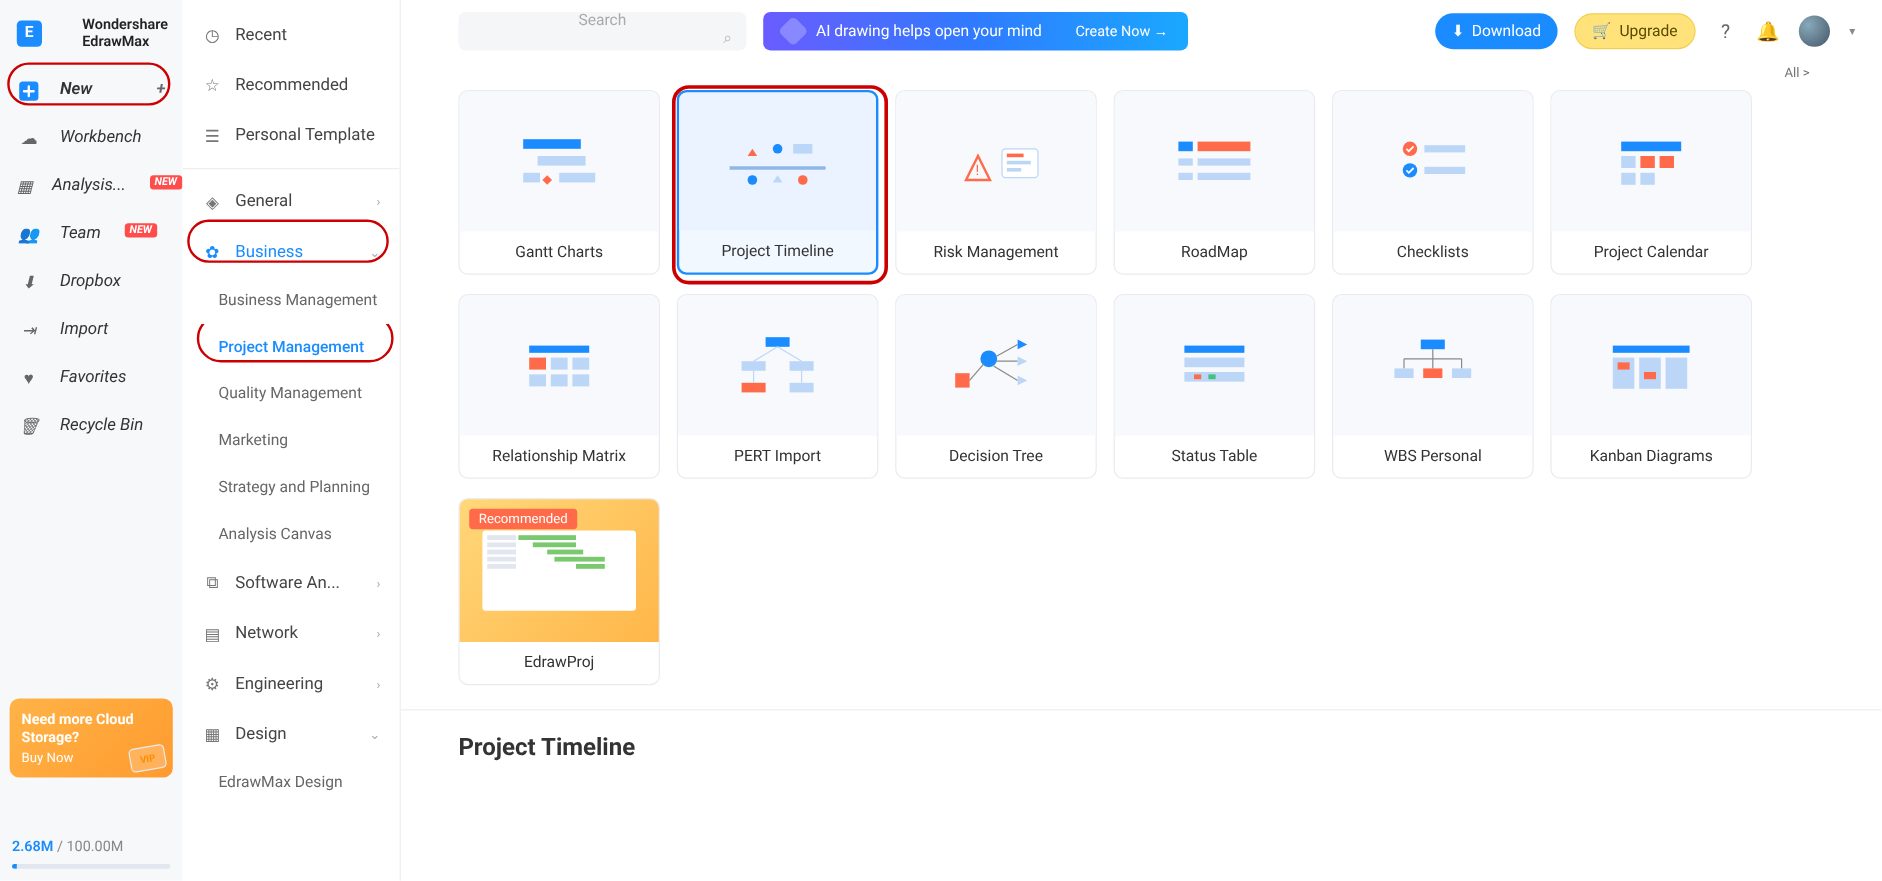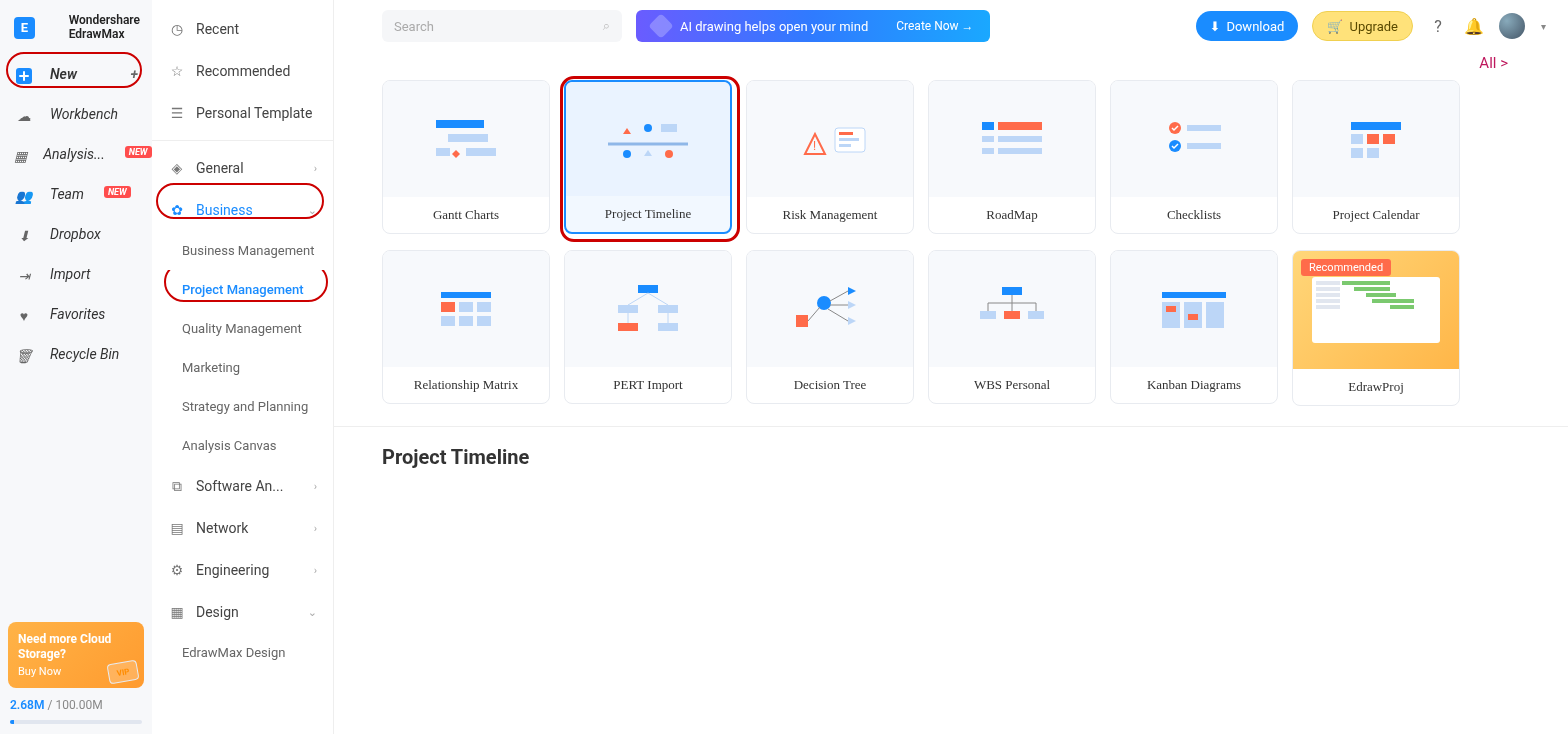--- a/index.html
+++ b/index.html
@@ -16,61 +16,61 @@
 .nav-item .nav-icon { width: 20px; height: 20px; display:flex; align-items:center; justify-content:center; color:#666; }
 .nav-item .plus-right { margin-left:auto; color:#666; }
 .badge-new { background:#ff4d4d; color:#fff; font-size:9px; font-weight:700; padding:1px 4px; border-radius:3px; margin-left:4px; }
 .red-circle { position:absolute; border:2px solid #c00; border-radius:50%/45%; pointer-events:none; }
 .red-circle.n1 { left:6px; top:-4px; width:136px; height:36px; border-radius:18px; }
 
 .storage-promo { margin: auto 8px 6px 8px; background: linear-gradient(135deg,#ffb347,#ff9b2f); border-radius:8px; padding:10px; color:#fff; font-size:11px; position:relative; overflow:hidden; }
 .storage-promo .title { font-weight:700; font-size:12px; line-height:1.2; }
 .storage-promo .buy { margin-top:4px; font-size:11px; }
 .storage-promo .card { position:absolute; right:6px; bottom:6px; width:30px; height:20px; background:#fff3; border-radius:4px; display:flex; align-items:center; justify-content:center; font-size:8px; color:#ff8c00; font-weight:700; transform:rotate(-10deg); }
-.storage-meter { padding: 4px 10px 4px 10px; font-size:12px; color:#888; }
+.storage-meter { padding: 4px 10px 4px 10px; font-size:12px; color:#888;margin-top:40px; }
 .storage-meter .used { color:#1a8cff; font-weight:600; }
 .storage-bar { height:4px; background:#e1e6ef; border-radius:2px; margin:4px 10px 10px 10px; overflow:hidden; }
 .storage-bar .fill { height:100%; width:3%; background:#1a8cff; }
 
 
 .panel { width: 182px; border-right: 1px solid #eee; background:#fff; overflow-y:auto; padding-top:8px; position:relative; }
 .panel-item { display:flex; align-items:center; gap:10px; padding: 12px 16px; font-size:14px; color:#444; cursor:pointer; position:relative; }
 .panel-item .p-icon { width:18px; height:18px; display:flex; align-items:center; justify-content:center; color:#777; }
 .panel-item .chev { margin-left:auto; color:#aaa; font-size:11px; }
 .panel-item.active { color:#1a8cff; }
 .sub-item { padding: 12px 16px 12px 30px; font-size:13px; color:#666; cursor:pointer; white-space:nowrap; overflow:hidden; position:relative; }
 .sub-item.active { color:#1a8cff; font-weight:500; }
 .red-circle.n2 { left:4px; top:-6px; width:168px; height:36px; border-radius:18px; }
 .red-circle.n3 { left:12px; top:-8px; width:164px; height:40px; border-radius:20px; }
 .spacer { height:1px; background:#eee; margin:6px 0; }
 
 
 .main { flex:1; background:#fff; display:flex; flex-direction:column; overflow-y:auto; }
 .topbar { display:flex; align-items:center; gap:14px; padding:10px 22px 8px 48px; }
-.search-box { width:240px; height:32px; background:#f5f6f8; border-radius:6px; display:flex; align-items:center; padding:0 12px; color:#aaa; font-size:13px; }
+.search-box { width:240px; height:32px; background:#f5f6f8; border-radius:6px; display:flex; align-items:center; padding:0 12px; color:#aaa; font-size:13px;flex-direction:column; }
 .search-box .mag { margin-left:auto; color:#bbb; }
 .ai-banner { height:32px; border-radius:6px; background:linear-gradient(90deg,#6a5cff,#2f7bff,#1aa8ff); color:#fff; display:flex; align-items:center; padding:0 16px; font-size:13px; gap:10px; }
 .ai-banner .ai-icon { width:18px; height:18px; background:rgba(255,255,255,.25); border-radius:4px; transform:rotate(45deg); }
 .ai-banner .create { margin-left:18px; font-size:12px; }
 .topbar-spacer { flex:1; }
 .btn { height:30px; border-radius:15px; padding:0 14px; font-size:13px; display:flex; align-items:center; gap:6px; cursor:pointer; border:none; }
 .btn.download { background:#1a8cff; color:#fff; }
 .btn.upgrade { background:#ffe27a; color:#5a4a00; border:1px solid #f0d050; }
 .top-icon { width:22px; height:22px; display:flex; align-items:center; justify-content:center; color:#666; cursor:pointer; }
 .avatar { width:26px; height:26px; border-radius:50%; background: radial-gradient(circle at 30% 30%, #8ab, #456); cursor:pointer; }
 .avatar-caret { color:#888; font-size:10px; margin-left:2px; cursor:pointer; }
 
-.all-link { text-align:right; padding:4px 60px 2px 0; font-size:15px; color:#be185d; cursor:pointer; }
+.all-link { text-align:right; padding:4px 60px 2px 0; font-size:11px; color:#737373; cursor:pointer; }
 
 .grid { display:grid; grid-template-columns: repeat(6, 168px); gap:16px 14px; padding: 6px 48px 10px 48px; }
 .card { height:154px; border:1px solid #e8ebf0; border-radius:8px; display:flex; flex-direction:column; align-items:center; cursor:pointer; background:#fff; position:relative; }
 .card.selected { border:2px solid #1a8cff; background:#f2f8ff; }
 .card .thumb { flex:1; width:100%; display:flex; align-items:center; justify-content:center; background:#f7f9fc; border-radius:7px 7px 0 0; }
 .card.selected .thumb { background:#eaf3ff; }
-.card .caption { padding:10px 6px; font-size:13px; color:#333; text-align:center;font-family:Liberation Serif, serif; }
+.card .caption { padding:10px 6px; font-size:13px; color:#333; text-align:center; }
 .red-circle.n4 { left:-6px; top:-6px; width:180px; height:166px; border-radius:14px; border-width:3px; }
 
 .card.proj { height:156px; }
 .card.proj .thumb { background: linear-gradient(135deg,#ffd77a,#ffb648); position:relative; padding:10px; }
 .rec-badge { position:absolute; top:8px; left:8px; background:#ff6b4a; color:#fff; font-size:11px; padding:2px 8px; border-radius:3px; }
 .proj-preview { width:88%; height:68%; background:#fff; border-radius:3px; padding:4px; display:flex; flex-direction:column; gap:2px; }
 .proj-preview .row { height:4px; display:flex; gap:2px; }
 .proj-preview .cell { background:#e1e6ef; height:100%; }
 
 .section-title { font-size:20px; font-weight:700; padding:18px 48px 10px 48px; border-top:1px solid #eee; margin-top:10px; }
@@ -360,20 +360,32 @@
               <line x1="40" y1="24" x2="58" y2="24" stroke="#888"></line>
               <line x1="38" y1="28" x2="58" y2="40" stroke="#888"></line>
               <polygon points="58,6 66,10 58,14" fill="#1a8cff"></polygon>
               <polygon points="58,20 66,24 58,28" fill="#bcd6f7"></polygon>
               <polygon points="58,36 66,40 58,44" fill="#bcd6f7"></polygon>
             </svg>
         </div>
         <div class="caption">Decision Tree</div>
       </div>
 
+      <div class="card">
+        <div class="thumb">
+          <svg width="70" height="50">
+              <rect x="10" y="8" width="50" height="6" fill="#1a8cff"></rect>
+              <rect x="10" y="18" width="50" height="8" fill="#bcd6f7"></rect>
+              <rect x="10" y="30" width="50" height="8" fill="#bcd6f7"></rect>
+              <rect x="18" y="32" width="6" height="4" fill="#ff6b4a"></rect>
+              <rect x="30" y="32" width="6" height="4" fill="#46c07a"></rect>
+            </svg>
+        </div>
+        <div class="caption">Status Table</div>
+      </div>
 
       <div class="card">
         <div class="thumb">
           <svg width="80" height="56">
               <rect x="30" y="6" width="20" height="8" fill="#1a8cff"></rect>
               <line x1="40" y1="14" x2="40" y2="22" stroke="#888"></line>
               <line x1="16" y1="22" x2="64" y2="22" stroke="#888"></line>
               <line x1="16" y1="22" x2="16" y2="30" stroke="#888"></line>
               <line x1="40" y1="22" x2="40" y2="30" stroke="#888"></line>
               <line x1="64" y1="22" x2="64" y2="30" stroke="#888"></line>

